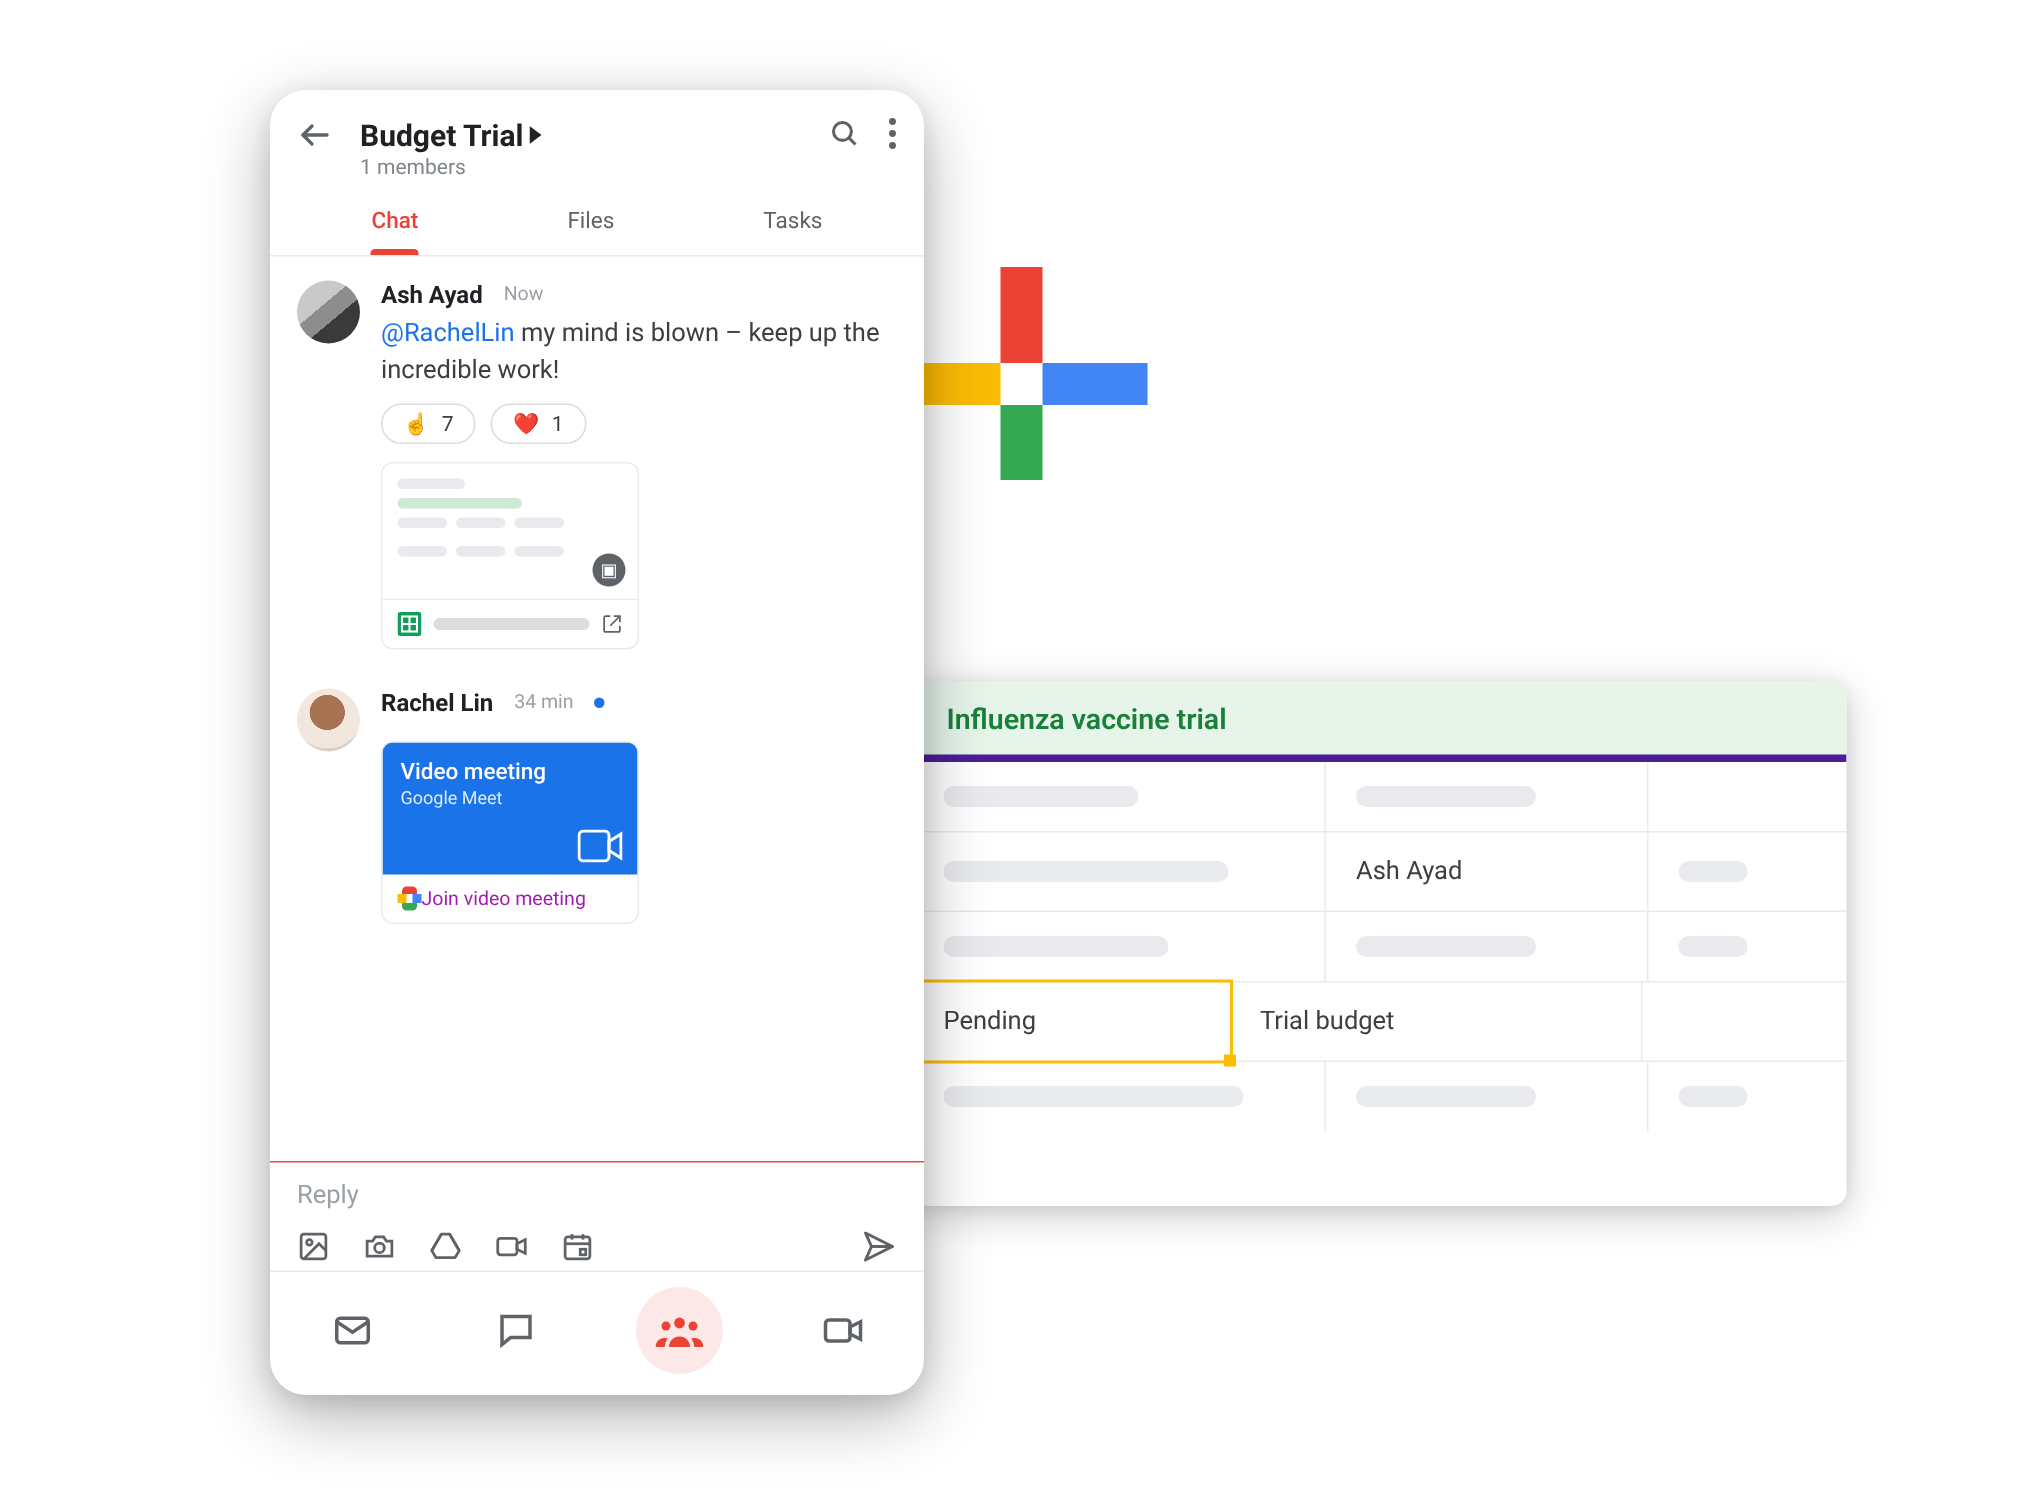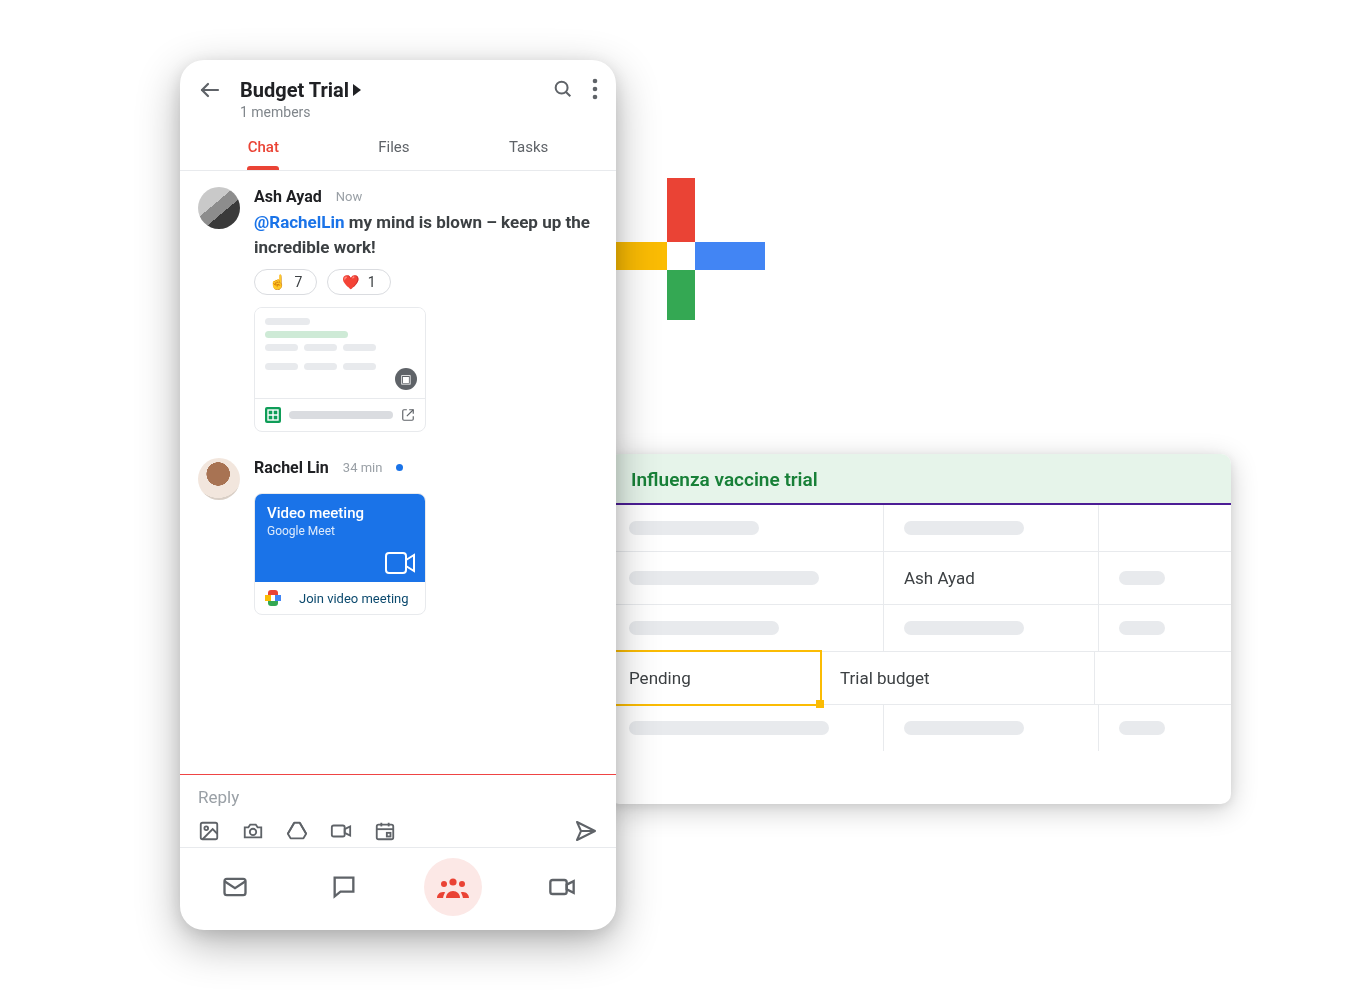--- a/index.html
+++ b/index.html
@@ -10,21 +10,21 @@
   .plus{position:absolute;left:595px;top:178px;width:170px;height:142px;z-index:3;}
   .plus .bar{position:absolute;}
   .plus .up{left:72px;top:0;width:28px;height:64px;background:#EA4335;}
   .plus .rt{left:100px;top:64px;width:70px;height:28px;background:#4285F4;}
   .plus .dn{left:72px;top:92px;width:28px;height:50px;background:#34A853;}
   .plus .lf{left:12px;top:64px;width:60px;height:28px;background:#FBBC04;}
 
   
   .sheet{position:absolute;left:609px;top:454px;width:622px;height:350px;background:#fff;border-radius:10px;
          box-shadow:0 6px 28px rgba(0,0,0,.20),0 2px 10px rgba(0,0,0,.08);overflow:hidden;z-index:1;}
-  .sheet .title{background:#E6F4EA;padding:14px 22px 12px;border-bottom:2px solid #4c1d95;
+  .sheet .title{background:#E6F4EA;padding:14px 22px 12px;border-bottom:5px solid #4c1d95;
                 font-size:19px;font-weight:600;color:#188038;}
   .sheet .rows{display:flex;flex-direction:column;}
   .row{display:flex;border-bottom:1px solid #E8EAED;}
   .row:last-child{border-bottom:none;}
   .cell{border-right:1px solid #E8EAED;padding:16px 20px;display:flex;align-items:center;position:relative;}
   .cell:last-child{border-right:none;}
   .c1{width:275px;}
   .c2{width:215px;}
   .c3{flex:1;}
   .ph{height:14px;border-radius:7px;background:#E8EAED;}
@@ -48,41 +48,41 @@
 
   .thread{flex:1;overflow:hidden;padding:16px 18px 10px;}
   .msg{display:flex;gap:14px;margin-bottom:26px;}
   .avatar{width:42px;height:42px;border-radius:50%;flex:0 0 42px;background:#DADCE0;}
   .avatar.a1{background:linear-gradient(140deg,#c9c9c9 0 40%,#8d8d8d 40% 60%,#3a3a3a 60%);}
   .avatar.a2{background:radial-gradient(circle at 48% 38%,#a87353 0 34%,#f2e6dd 35% 70%,#d9cfc6 71%);}
   .body{flex:1;}
   .line1{display:flex;gap:14px;align-items:center;}
   .author{font-size:16px;font-weight:700;color:#202124;}
   .time{font-size:13px;color:#9AA0A6;}
-  .text{font-size:17px;line-height:1.45;color:#3C4043;margin-top:4px;font-weight:bold;}
+  .text{font-size:17px;line-height:1.45;color:#3C4043;margin-top:4px;}
   .mention{color:#1A73E8;}
   .reactions{display:flex;gap:10px;margin-top:10px;}
   .chip{display:flex;align-items:center;gap:8px;border:1px solid #DADCE0;border-radius:999px;
         padding:4px 14px;font-size:14px;color:#3C4043;}
   .attach{margin-top:12px;width:172px;border:1px solid #E8EAED;border-radius:8px;overflow:hidden;}
   .attach .prev{height:90px;background:#fff;padding:10px;position:relative;}
   .prev .barh{height:7px;border-radius:4px;background:#E8EAED;margin-bottom:6px;}
   .prev .gbar{background:#CEEAD6;}
   .prev .overlay{position:absolute;right:8px;bottom:8px;width:22px;height:22px;border-radius:50%;
                  background:#5F6368;display:flex;align-items:center;justify-content:center;color:#fff;font-size:12px;}
   .attach .foot{display:flex;align-items:center;gap:8px;padding:8px 10px;border-top:1px solid #E8EAED;}
   .attach .foot .nm{flex:1;height:8px;border-radius:4px;background:#DADCE0;}
   .dot{width:7px;height:7px;border-radius:50%;background:#1A73E8;}
 
   .meetcard{margin-top:16px;width:172px;border-radius:8px;overflow:hidden;border:1px solid #E8EAED;}
   .meetcard .top{background:#1A73E8;color:#fff;padding:10px 12px 8px;position:relative;height:88px;}
   .meetcard .mt{font-size:15px;font-weight:500;}
   .meetcard .ms{font-size:12px;opacity:.85;margin-top:2px;}
   .meetcard .camsvg{position:absolute;right:10px;bottom:8px;}
-  .meetcard .bot{display:flex;align-items:center;gap:18px;padding:8px 10px;font-size:13px;color:#0c4a6e;}
+  .meetcard .bot{display:flex;align-items:center;gap:0;padding:8px 10px;font-size:13px;color:#a21caf;}
   .glogo{width:16px;height:16px;position:relative;}
   .glogo span{position:absolute;}
   .glogo .r{top:0;left:3px;width:10px;height:5px;background:#EA4335;border-radius:3px 3px 0 0;}
   .glogo .y{top:5px;left:0;width:6px;height:6px;background:#FBBC04;}
   .glogo .g{top:11px;left:3px;width:10px;height:5px;background:#34A853;border-radius:0 0 3px 3px;}
   .glogo .b{top:5px;left:10px;width:6px;height:6px;background:#4285F4;}
 
   .reply{border-top:1px solid #ef4444;padding:12px 18px 4px;}
   .reply .txt{color:#9AA0A6;font-size:17px;margin-bottom:12px;}
   .tools{display:flex;align-items:center;gap:22px;color:#5F6368;}

